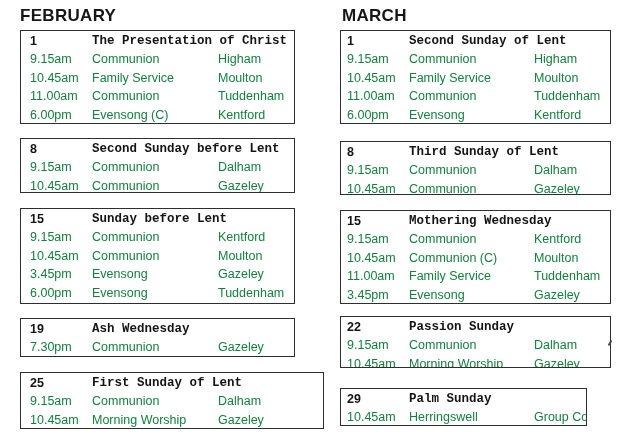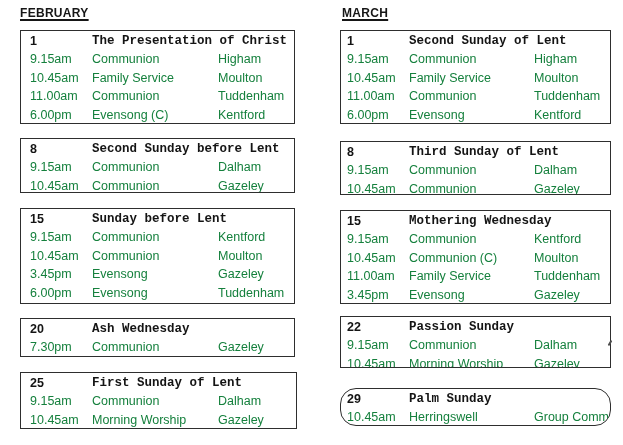--- a/index.html
+++ b/index.html
@@ -6,24 +6,23 @@
   html, body { background: #ffffff; }
   body {
     width: 623px; height: 445px;
     position: relative;
     font-family: "Liberation Sans", sans-serif;
     color: #1a1a1a;
     overflow: hidden;
   }
   .month-heading {
     position: absolute;
-    font-size: 12px;
+    font-size: 17px;
     font-weight: bold;
     letter-spacing: 0.3px;
-    text-decoration: underline;
     text-decoration-thickness: 2px;
     text-underline-offset: 2px;
     color: #161616;
   }
   .feb-heading { left: 20px; top: 6px; }
   .mar-heading { left: 342px; top: 6px; }
 
   .event-box {
     position: absolute;
     border: 1.5px solid #2e2e2e;
@@ -42,27 +41,27 @@
   .col-mar .row { padding-left: 6px;  grid-template-columns: 62px 125px 1fr; }
   .header-row { font-weight: bold; color: #141414; }
   .header-row .title { grid-column: 2 / 4; font-family: Liberation Mono, monospace; }
   .cell { overflow: visible; }
 
   
   .fb0 { left: 20px; top: 30px;  width: 275px; height: 94px; }
   .fb1 { left: 20px; top: 138px; width: 275px; height: 55px; }
   .fb2 { left: 20px; top: 208px; width: 275px; height: 96px; }
   .fb3 { left: 20px; top: 318px; width: 275px; height: 39px; }
-  .fb4 { left: 20px; top: 372px; width: 277px; height: 57px; }
+  .fb4 { left: 20px; top: 372px; width: 304px; height: 57px; }
   
   .mb0 { left: 340px; top: 30px;  width: 271px; height: 94px; }
   .mb1 { left: 340px; top: 141px; width: 271px; height: 54px; }
   .mb2 { left: 340px; top: 210px; width: 271px; height: 94px; }
   .mb3 { left: 340px; top: 316px; width: 271px; height: 52px; }
-  .mb4 { left: 340px; top: 388px; width: 271px; height: 38px; border-radius: 16px; }
+  .mb4 { left: 340px; top: 388px; width: 247px; height: 38px; }
 
   .speck {
     position: absolute;
     left: 609px; top: 340px;
     width: 2px; height: 6px;
     background: #4d4d4d;
     transform: rotate(32deg);
     border-radius: 1px;
   }
 </style>
@@ -140,21 +139,21 @@
       </div>
       <div class="row">
         <span class="cell">6.00pm</span>
         <span class="cell">Evensong</span>
         <span class="cell">Tuddenham</span>
       </div>
     </div>
 
     <div class="event-box fb3">
       <div class="row header-row">
-        <span class="cell date">20</span>
+        <span class="cell date">19</span>
         <span class="cell title">Ash Wednesday</span>
       </div>
       <div class="row">
         <span class="cell">7.30pm</span>
         <span class="cell">Communion</span>
         <span class="cell">Gazeley</span>
       </div>
     </div>
 
     <div class="event-box fb4">

